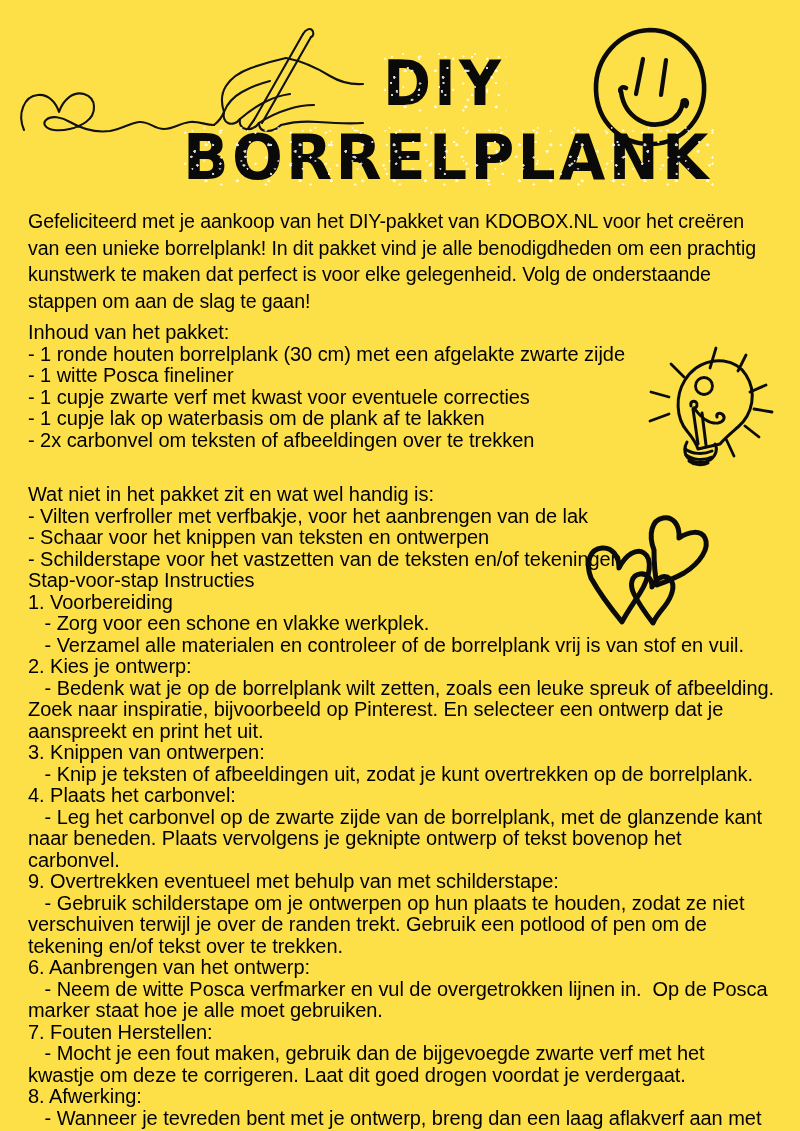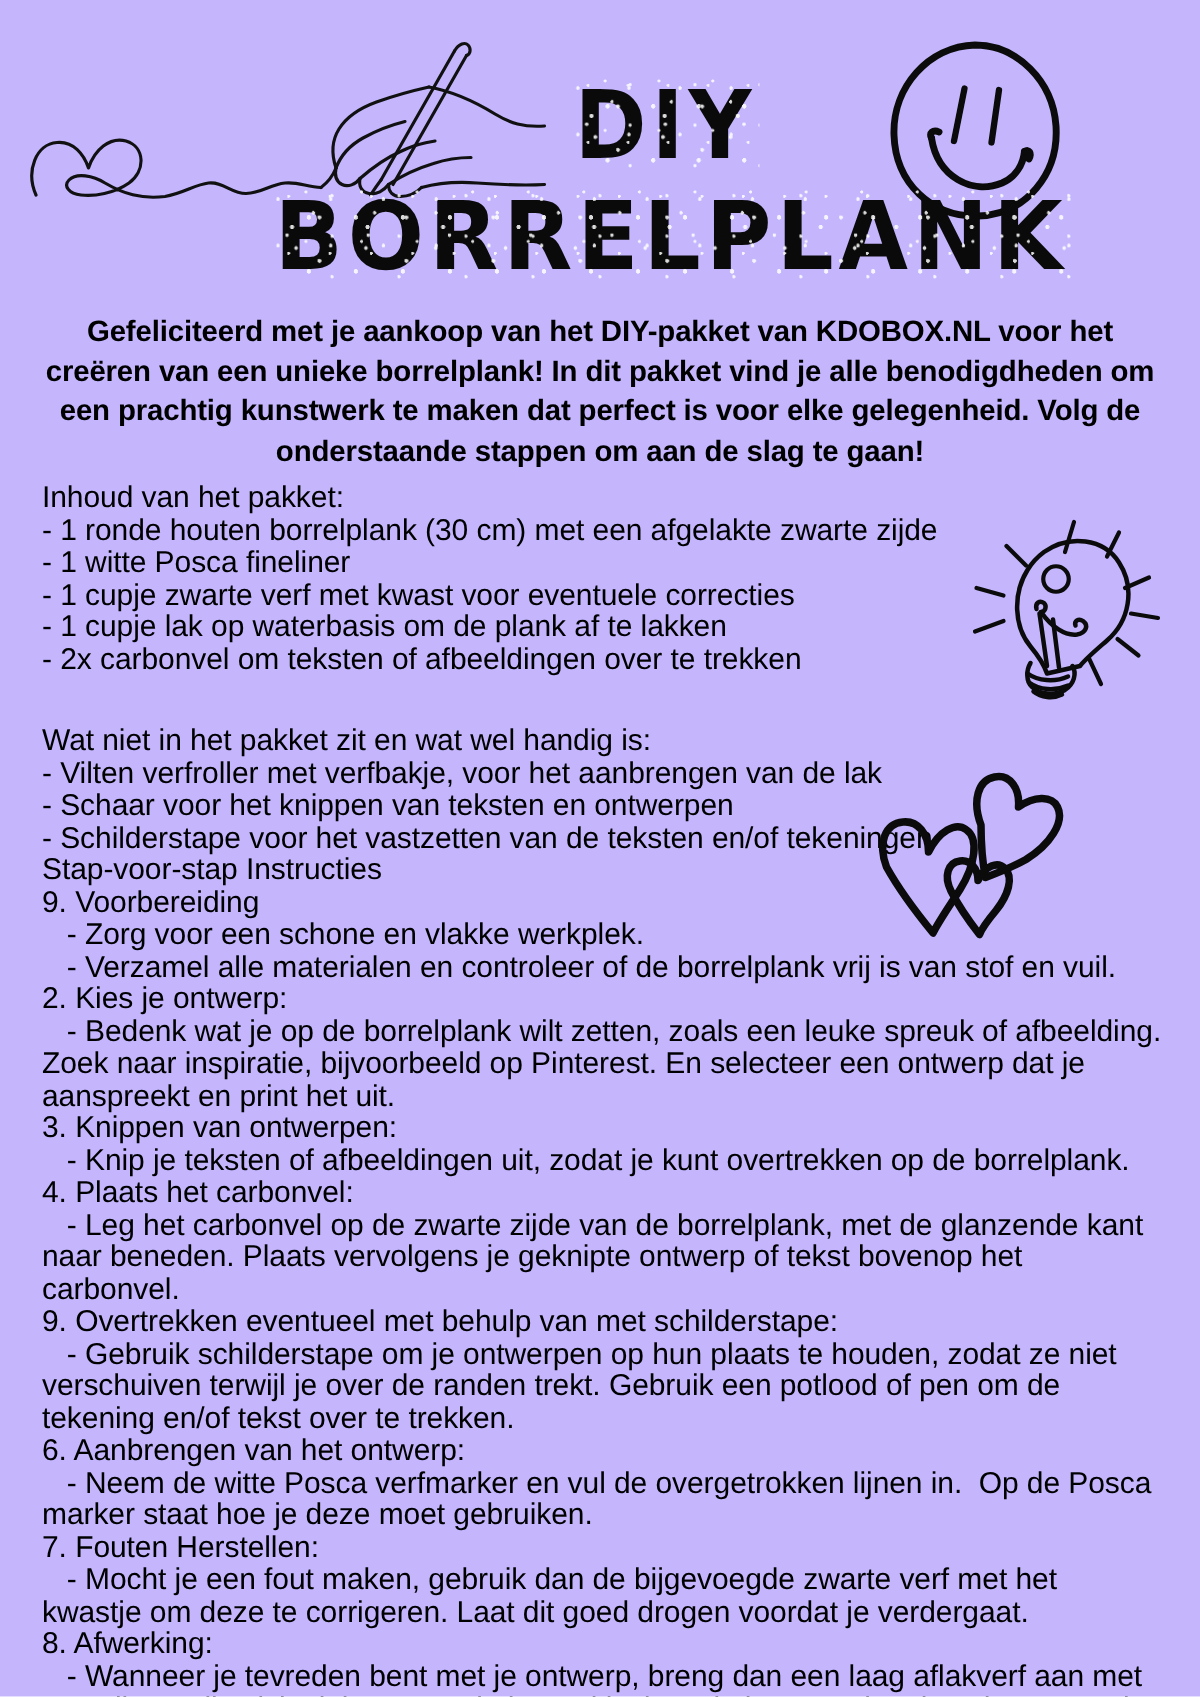--- a/index.html
+++ b/index.html
@@ -14,21 +14,21 @@
     overflow: hidden;
     font-family: "Liberation Sans", sans-serif;
     color: #000000;
   }
 
   
   #page {
     position: relative;
     width: 800px;
     height: 1131px;
-    background: #c4b5fd;
+    background: #fde047;
   }
 
   
   .hero {
     position: absolute;
     left: 0;
     top: 0;
     width: 800px;
     height: 205px;
   }
@@ -101,25 +101,24 @@
     mix-blend-mode: screen;
     opacity: 0.85;
   }
 
   
   .intro {
     position: absolute;
     left: 28px;
     top: 208px;
     width: 744px;
-    text-align: center;
+    text-align: left;
     font-size: 19.6px;
     line-height: 26.5px;
     letter-spacing: -0.1px;
-    font-weight: bold;
   }
 
   .block {
     position: absolute;
     left: 28px;
     font-size: 20px;
     line-height: 21.5px;
     letter-spacing: -0.05px;
   }
   .block .ln { white-space: pre-wrap; }
@@ -219,38 +218,38 @@
   <div class="block" id="block-notincl">
     <div class="ln">Wat niet in het pakket zit en wat wel handig is:</div>
     <div class="ln">- Vilten verfroller met verfbakje, voor het aanbrengen van de lak</div>
     <div class="ln">- Schaar voor het knippen van teksten en ontwerpen</div>
     <div class="ln">- Schilderstape voor het vastzetten van de teksten en/of tekeningen</div>
   </div>
 
   <div class="block" id="block-steps">
     <div class="ln">Stap-voor-stap Instructies</div>
 
-    <div class="ln">9. Voorbereiding</div>
+    <div class="ln">1. Voorbereiding</div>
     <div class="ln">   - Zorg voor een schone en vlakke werkplek.</div>
     <div class="ln">   - Verzamel alle materialen en controleer of de borrelplank vrij is van stof en vuil.</div>
 
     <div class="ln">2. Kies je ontwerp:</div>
     <div class="ln">   - Bedenk wat je op de borrelplank wilt zetten, zoals een leuke spreuk of afbeelding. Zoek naar inspiratie, bijvoorbeeld op Pinterest. En selecteer een ontwerp dat je aanspreekt en print het uit.</div>
 
     <div class="ln">3. Knippen van ontwerpen:</div>
     <div class="ln">   - Knip je teksten of afbeeldingen uit, zodat je kunt overtrekken op de borrelplank.</div>
 
     <div class="ln">4. Plaats het carbonvel:</div>
     <div class="ln">   - Leg het carbonvel op de zwarte zijde van de borrelplank, met de glanzende kant naar beneden. Plaats vervolgens je geknipte ontwerp of tekst bovenop het carbonvel.</div>
 
     <div class="ln">9. Overtrekken eventueel met behulp van met schilderstape:</div>
     <div class="ln">   - Gebruik schilderstape om je ontwerpen op hun plaats te houden, zodat ze niet verschuiven terwijl je over de randen trekt. Gebruik een potlood of pen om de tekening en/of tekst over te trekken.</div>
 
     <div class="ln">6. Aanbrengen van het ontwerp:</div>
-    <div class="ln">   - Neem de witte Posca verfmarker en vul de overgetrokken lijnen in.  Op de Posca marker staat hoe je deze moet gebruiken.</div>
+    <div class="ln">   - Neem de witte Posca verfmarker en vul de overgetrokken lijnen in.  Op de Posca marker staat hoe je alle moet gebruiken.</div>
 
     <div class="ln">7. Fouten Herstellen:</div>
     <div class="ln">   - Mocht je een fout maken, gebruik dan de bijgevoegde zwarte verf met het kwastje om deze te corrigeren. Laat dit goed drogen voordat je verdergaat.</div>
 
     <div class="ln">8. Afwerking:</div>
     <div class="ln">   - Wanneer je tevreden bent met je ontwerp, breng dan een laag aflakverf aan met een vilten roller (niet inbegrepen in het pakket) om je kunstwerk te beschermen. Dit helpt om de plank mooi te houden. Laat de aflakverf goed drogen.</div>
 
     <div class="ln">9. Genieten:</div>
     <div class="ln">   - Vul je unieke borrelplank met heerlijke hapjes en drankjes en geniet van het resultaat!</div>
   </div>

